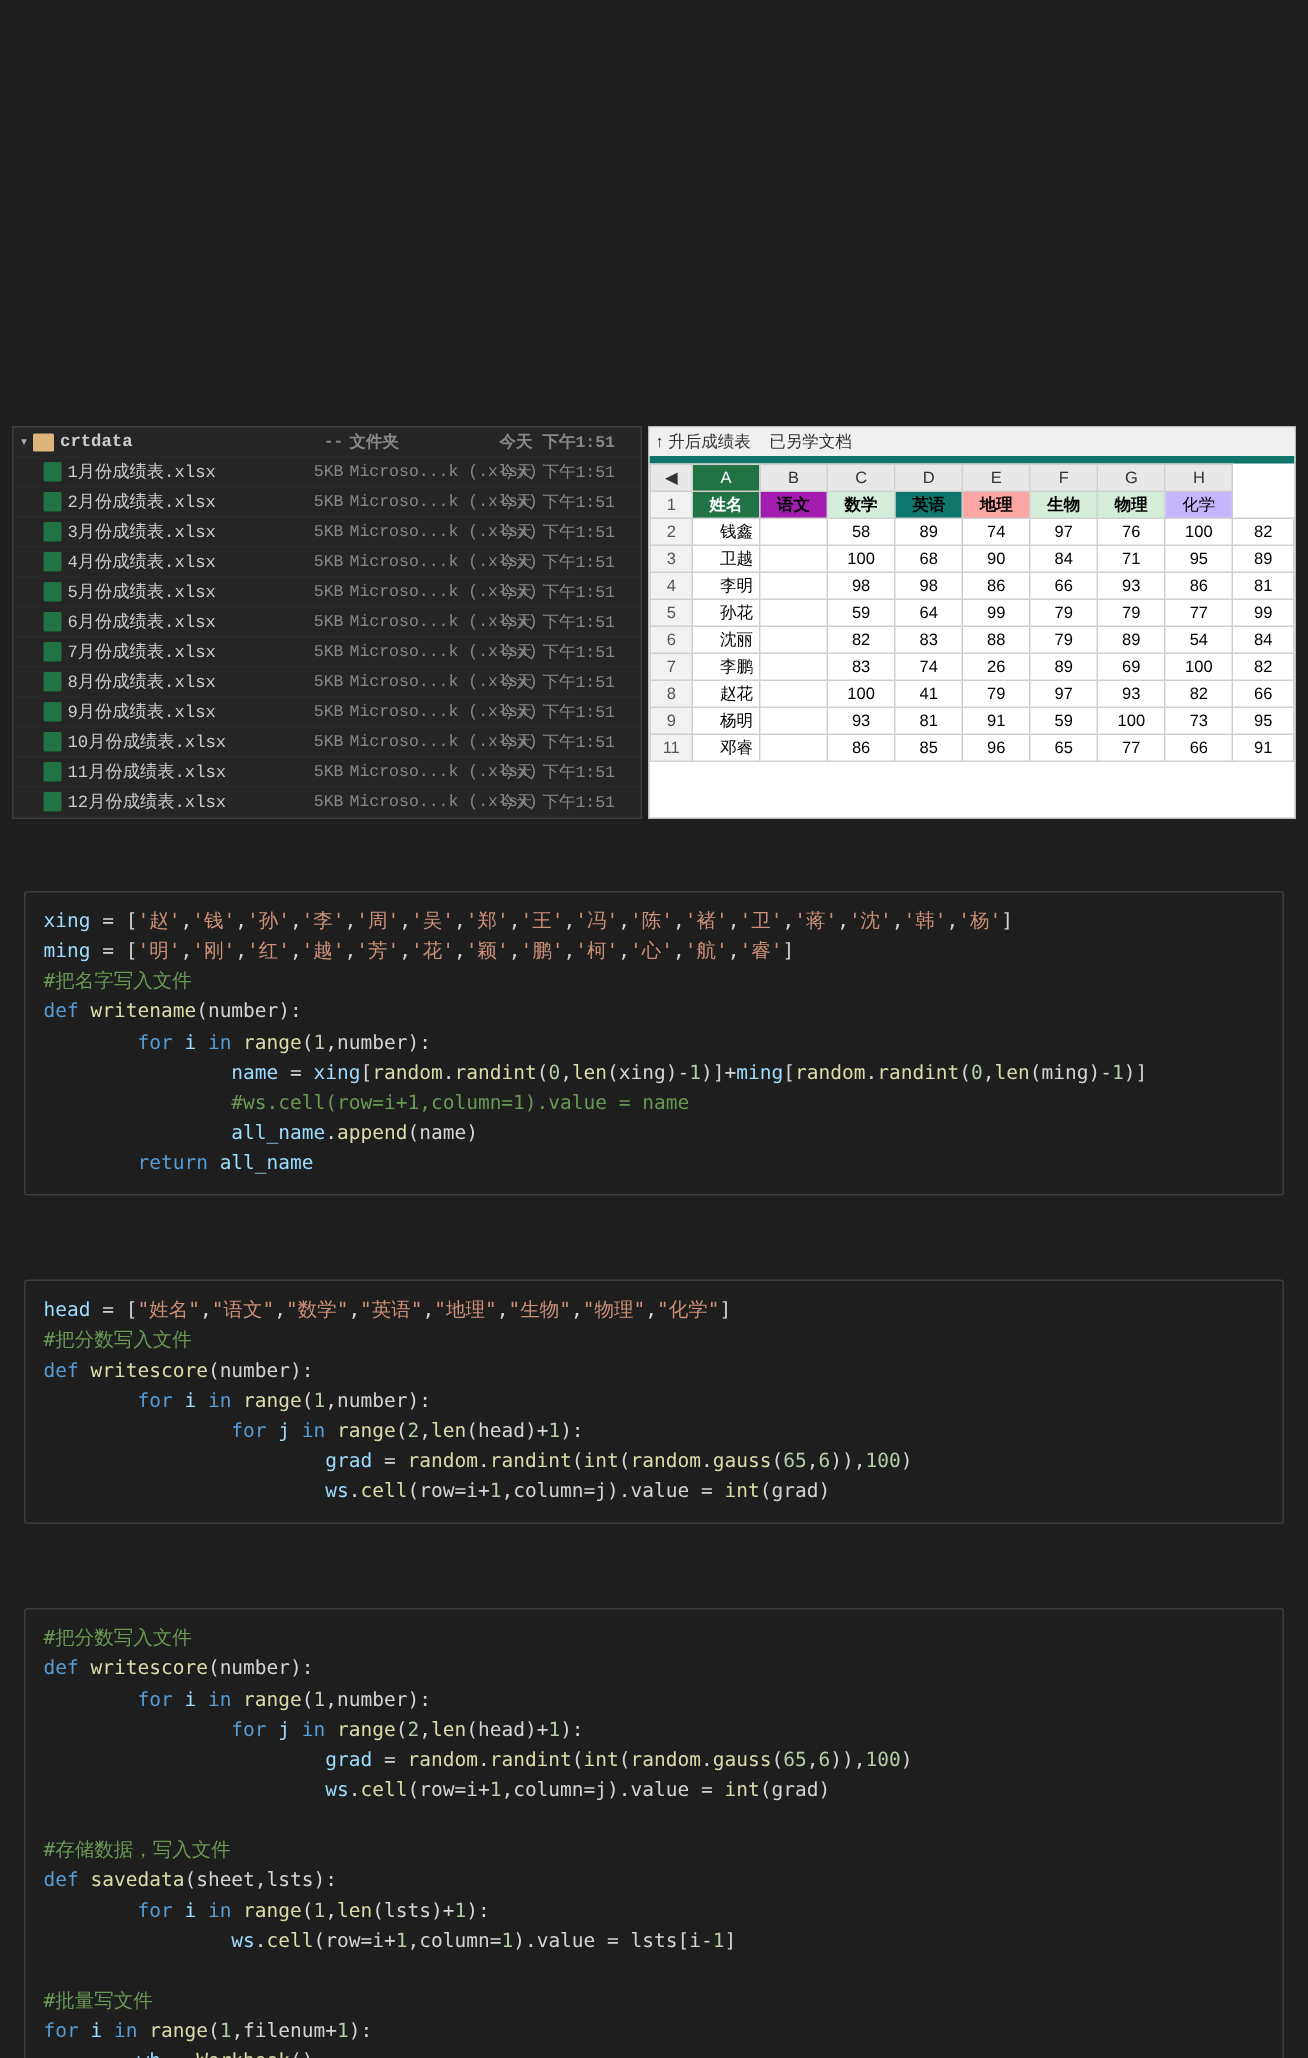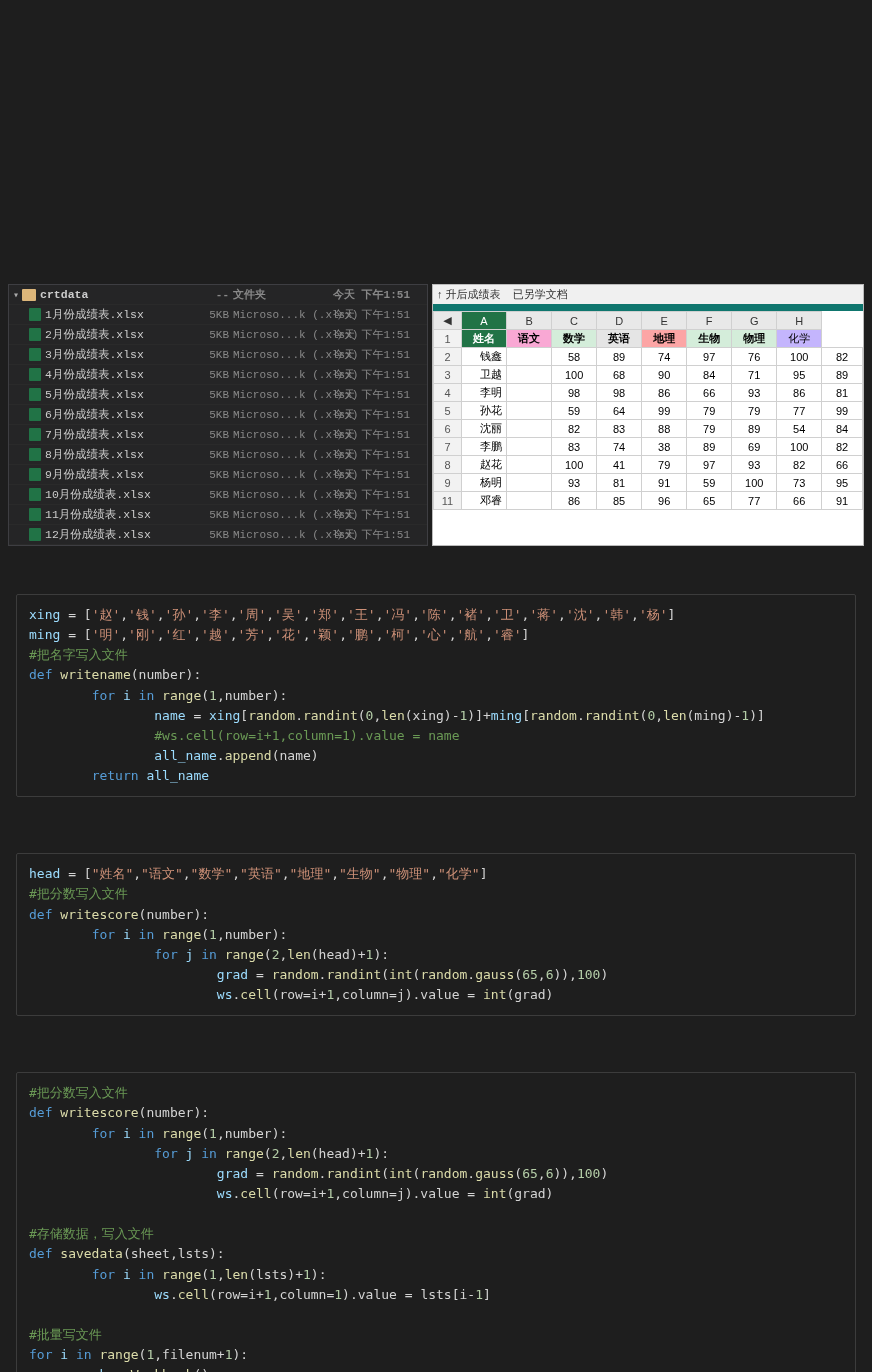--- a/index.html
+++ b/index.html
@@ -64,21 +64,21 @@
       flex: 1;
       background: #fff;
       border: 1px solid #bbb;
       overflow: hidden;
       font-size: 11.5px;
       color: #000;
       font-family: 'Segoe UI', Arial, sans-serif;
     }
     .spreadsheet-toolbar {
       background: #f0f0f0;
-      border-bottom: 7px solid #0f766e;
+      border-bottom: 5px solid #0f766e;
       padding: 2px 4px;
       display: flex;
       gap: 4px;
       align-items: center;
       font-size: 11px;
       color: #333;
     }
     .spreadsheet-toolbar span { margin-right: 8px; }
     .spreadsheet-table {
       width: 100%;
@@ -288,23 +288,23 @@
             <th class="col-header">E</th>
             <th class="col-header">F</th>
             <th class="col-header">G</th>
             <th class="col-header">H</th>
           </tr>
         </thead>
         <tbody id="spreadsheet-body">
         <tr>
               <td class="row-header">1</td>
               <td class="data-cell" style="font-weight: bold; background: rgb(33, 115, 70); color: rgb(255, 255, 255);">姓名</td>
-              <td class="data-cell" style="font-weight: bold; background: #f9a8d4;">语文</td>
+              <td class="data-cell" style="font-weight: bold; background: #a21caf;">语文</td>
               <td class="data-cell" style="font-weight: bold; background: rgb(212, 237, 218);">数学</td>
-              <td class="data-cell" style="font-weight: bold; background: #e5e5e5;">英语</td>
+              <td class="data-cell" style="font-weight: bold; background: #0f766e;">英语</td>
               <td class="data-cell" style="font-weight: bold; background: #fca5a5;">地理</td>
               <td class="data-cell" style="font-weight: bold; background: rgb(212, 237, 218);">生物</td>
               <td class="data-cell" style="font-weight: bold; background: rgb(212, 237, 218);">物理</td>
               <td class="data-cell" style="font-weight: normal; background: #c4b5fd;">化学</td>
             </tr>
             <tr>
               <td class="row-header">2</td>
               <td class="name-cell">钱鑫</td>
               <td class="data-cell"></td>
               <td class="data-cell">58</td>
@@ -362,21 +362,21 @@
               <td class="data-cell">89</td>
               <td class="data-cell">54</td>
               <td class="data-cell">84</td>
             </tr>
             <tr>
               <td class="row-header">7</td>
               <td class="name-cell">李鹏</td>
               <td class="data-cell"></td>
               <td class="data-cell">83</td>
               <td class="data-cell">74</td>
-              <td class="data-cell">38</td>
+              <td class="data-cell">26</td>
               <td class="data-cell">89</td>
               <td class="data-cell">69</td>
               <td class="data-cell">100</td>
               <td class="data-cell">82</td>
             </tr>
             <tr>
               <td class="row-header">8</td>
               <td class="name-cell">赵花</td>
               <td class="data-cell"></td>
               <td class="data-cell">100</td>

